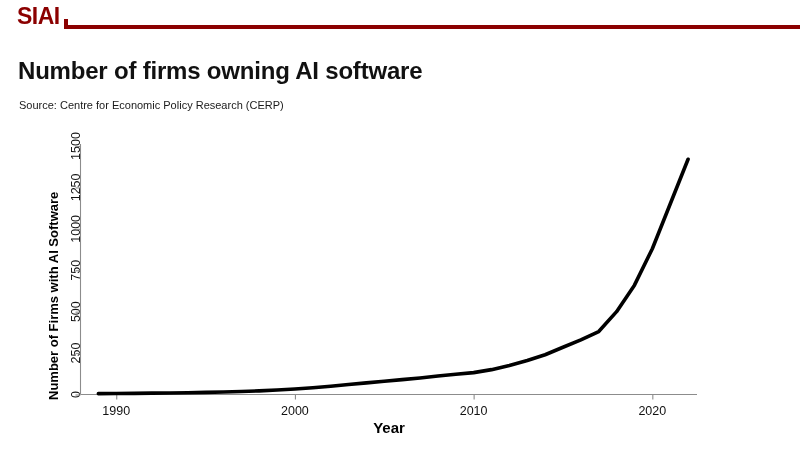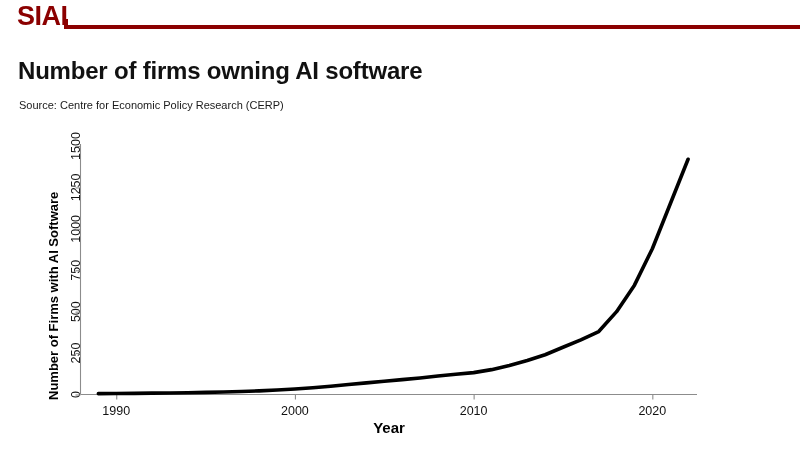--- a/index.html
+++ b/index.html
@@ -19,21 +19,21 @@
   
   #header-band {
     position: absolute;
     left: 0; top: 0;
     width: 800px; height: 34px;
   }
   #brand-logo {
     position: absolute;
     left: 17px; top: 4px;
     font-family: "Liberation Sans", sans-serif;
-    font-size: 27px;
+    font-size: 23px;
     font-weight: bold;
     letter-spacing: -0.5px;
     color: #8B0000;
     line-height: 24px;
   }
   #brand-rule {
     position: absolute;
     left: 68px; top: 25px;
     width: 732px; height: 4px;
     background: #8B0000;

